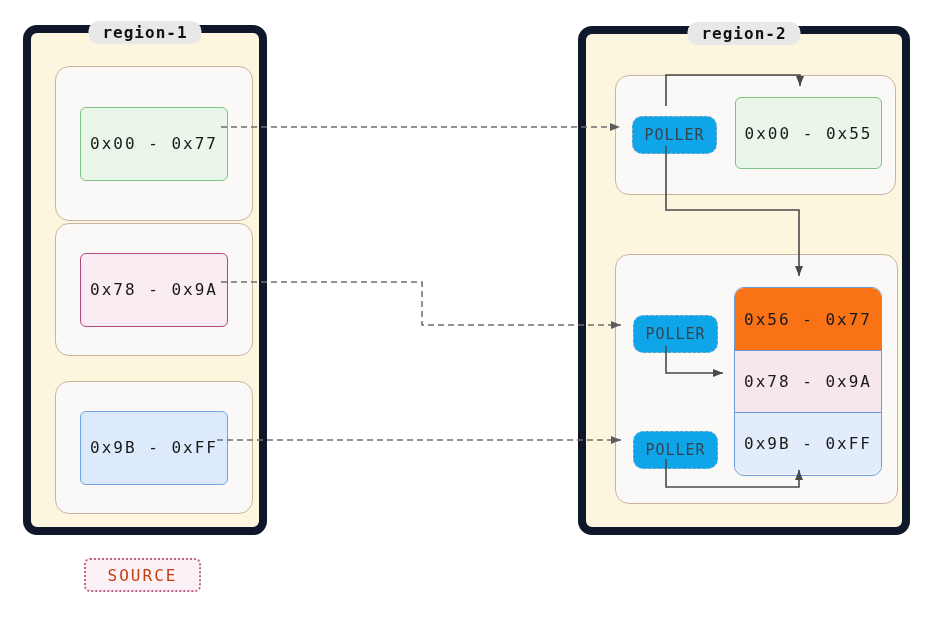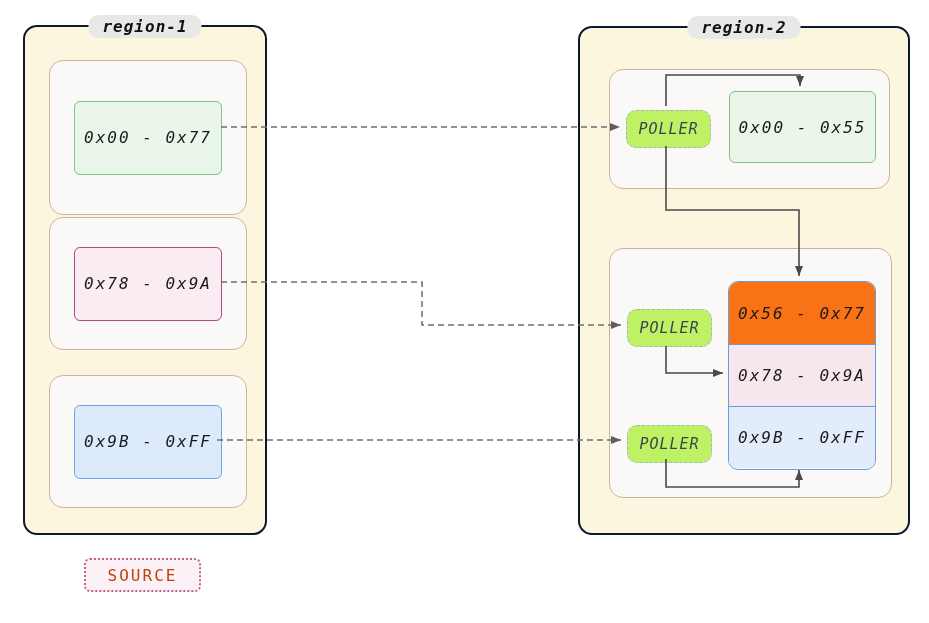--- a/index.html
+++ b/index.html
@@ -8,23 +8,22 @@
     position: relative;
     width: 929px;
     height: 623px;
     background: #ffffff;
     font-family: "DejaVu Sans Mono", "Liberation Mono", monospace;
     overflow: hidden;
   }
   .region {
     position: absolute;
     background: #fdf6de;
-    border: 2px solid #0f172a;
+    border: 8px solid #0f172a;
     border-radius: 14px;
-    font-style: italic;
   }
   #region-1 { left: 23px; top: 25px; width: 244px; height: 510px; }
   #region-2 { left: 578px; top: 26px; width: 332px; height: 509px; padding-left: 14px; }
   .region-title {
     position: absolute;
     top: -12px;
     left: 50%;
     transform: translateX(-50%);
     background: #e8e8e8;
     border-radius: 10px;
@@ -56,21 +55,21 @@
     letter-spacing: 2px;
     color: #1a1a1a;
     white-space: nowrap;
   }
   .node.green { background: #eaf6ea; border: 1.5px solid #7ec381; }
   .node.pink  { background: #f9ecf3; border: 1.5px solid #b2497c; }
   .node.blue  { background: #ddeafc; border: 1.5px solid #6fa4e9; }
   .poller {
     position: absolute;
     width: 85px; height: 38px;
-    background: #bef264;
+    background: #0ea5e9;
     border: 1.6px dashed #9cb6ce;
     border-radius: 10px;
     display: flex; align-items: center; justify-content: center;
     font-size: 15px;
     letter-spacing: 1px;
     color: #39424e;
     z-index: 2;
   }
   #poller-1 { left: 16px; top: 40px; }
   #poller-2 { left: 17px; top: 60px; }

